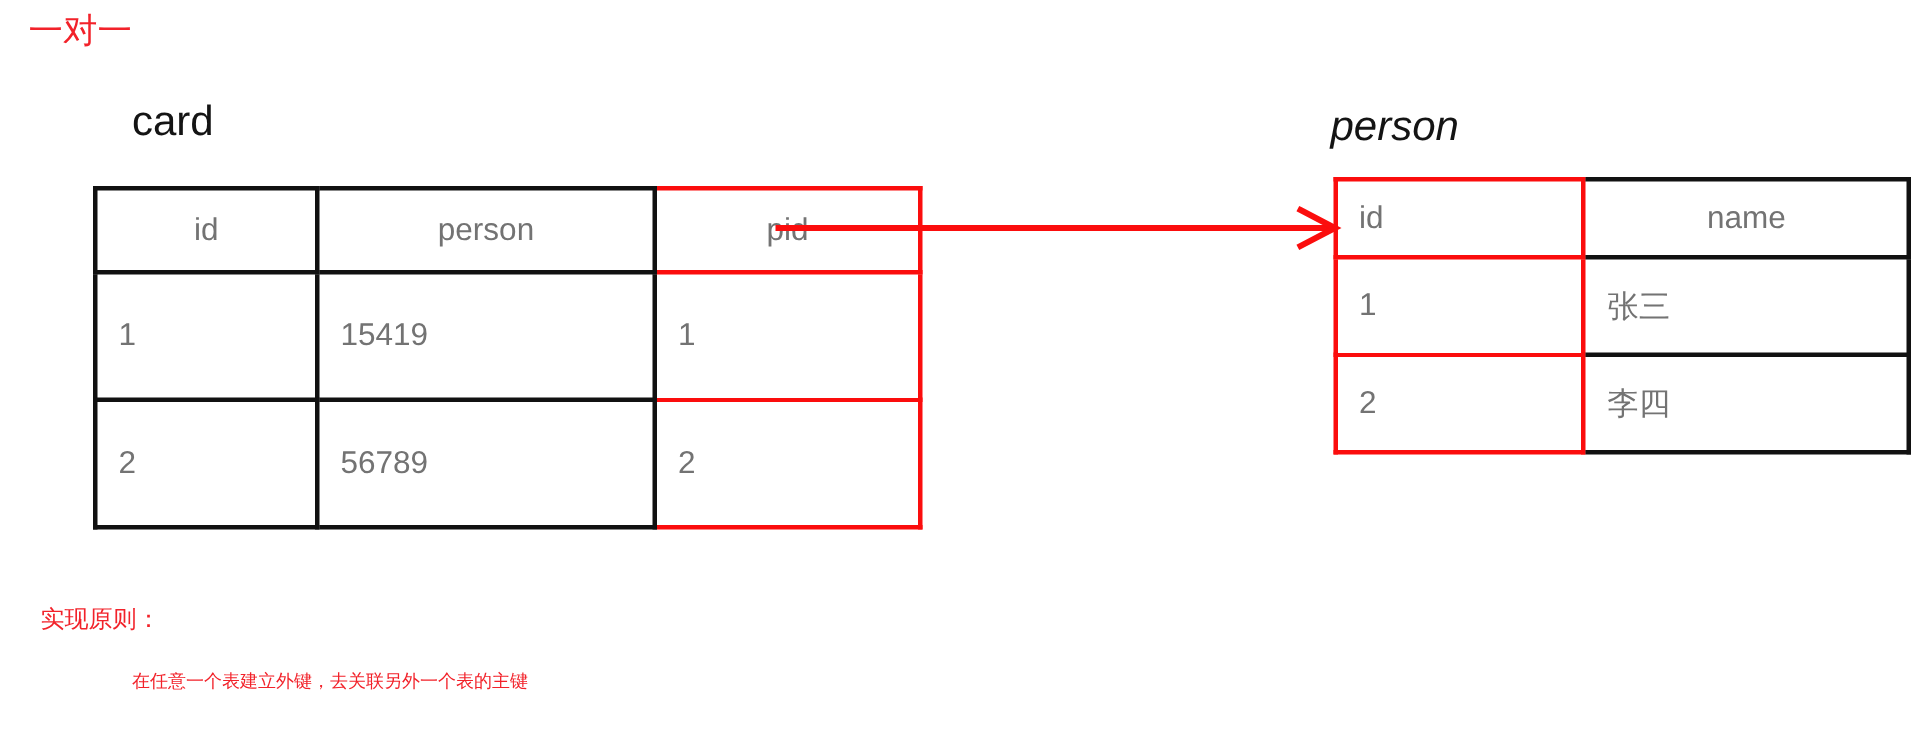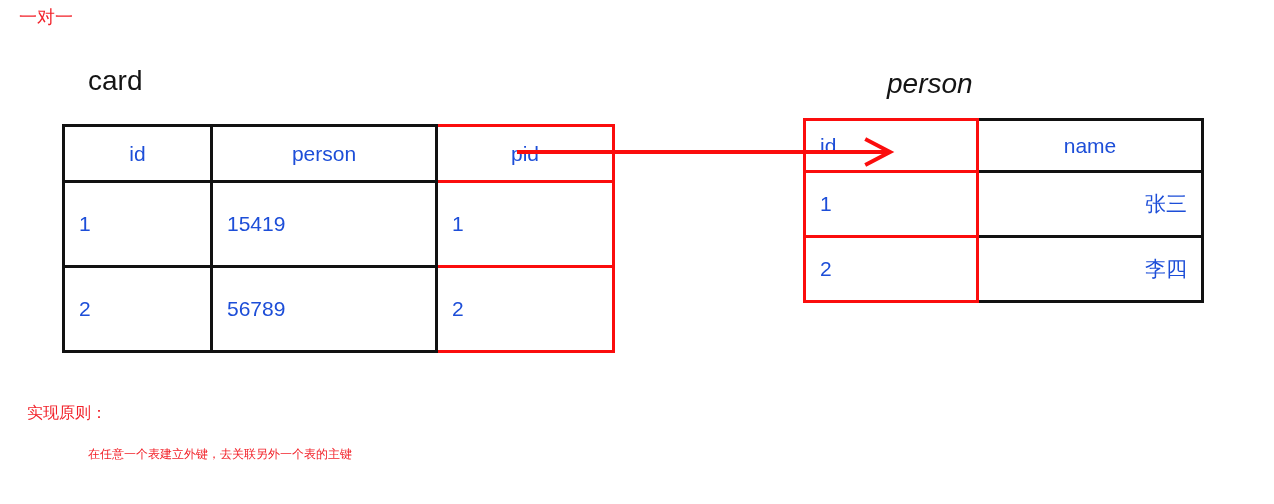--- a/index.html
+++ b/index.html
@@ -19,21 +19,21 @@
     left: 0; top: 0;
     width: 1274px;
     height: 504px;
   }
 
   
   .title-red {
     position: absolute;
     left: 19px;
     top: 5px;
-    font-size: 18px;
+    font-size: 23px;
     color: #f2222a;
     white-space: nowrap;
     letter-spacing: 0px;
   }
   .table-label {
     position: absolute;
     font-size: 28px;
     color: #141414;
     white-space: nowrap;
   }
@@ -60,32 +60,32 @@
   
   .db-table {
     position: absolute;
     border-collapse: collapse;
     table-layout: fixed;
     background: #ffffff;
   }
   .db-table td {
     border: 3px solid #111111;
     font-size: 21px;
-    color: #1d4ed8;
+    color: #737373;
     padding: 0 14px;
     background: #ffffff;
   }
   .db-table td.head {
     text-align: center;
   }
   .db-table td.cell {
     text-align: left;
   }
   .db-table td.cell-center {
-    text-align: right;
+    text-align: left;
   }
   
   .db-table td.hl {
     border-color: #fb0d0d;
     position: relative;
     z-index: 3;
   }
 
   
   #card-table {
@@ -93,21 +93,21 @@
     top: 124px;
   }
   #card-table .col-id     { width: 148px; }
   #card-table .col-number { width: 225px; }
   #card-table .col-pid    { width: 177px; }
   #card-table tr.r-head td { height: 53px; }
   #card-table tr.r-body td { height: 82px; }
 
   
   #person-table {
-    left: 803px;
+    left: 889px;
     top: 118px;
   }
   #person-table .col-id   { width: 173px; }
   #person-table .col-name { width: 225px; }
   #person-table tr.r-head td { height: 49px; }
   #person-table tr.r-body td { height: 62px; }
 
   
   .arrow-layer {
     position: absolute;

